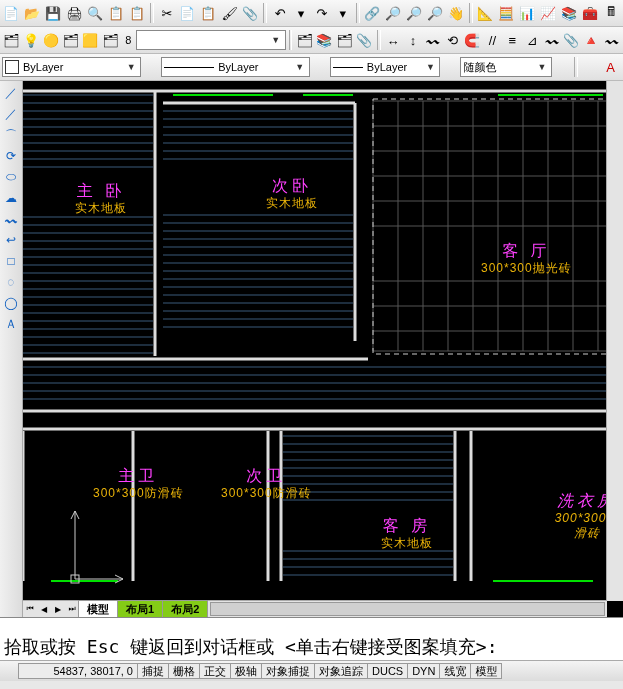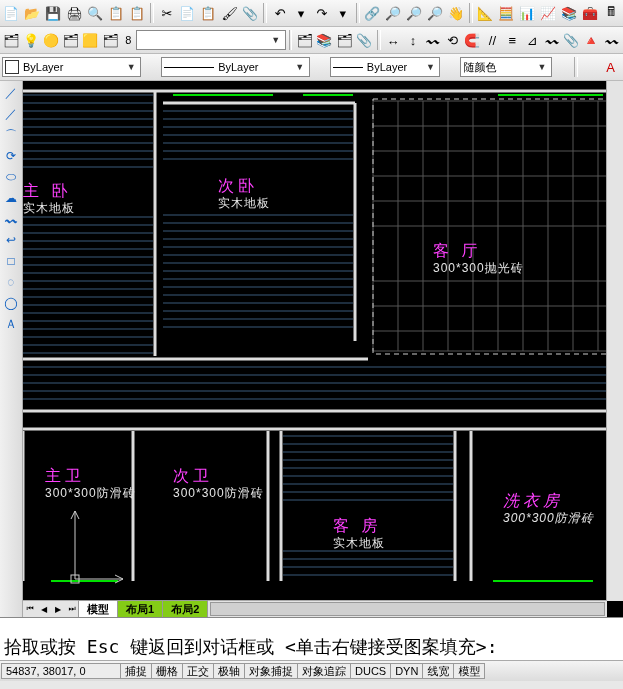--- a/index.html
+++ b/index.html
@@ -99,26 +99,27 @@
     overflow: hidden;
   }
   .canvas-inner {
     position: absolute;
     left: 0; top: 0;
     width: 600px;
     height: 520px;
   }
   .room-label {
     position: absolute;
-    text-align: left;
+    text-align: center;
     line-height: 1.25;
     pointer-events: none;
+    padding-left: 48px;
   }
   .room-label .name { color: #ff40ff; font-size: 16px; letter-spacing: 4px; }
-  .room-label .mat  { color: #e5e5e5; font-size: 12px; letter-spacing: 1px; }
+  .room-label .mat  { color: #eab308; font-size: 12px; letter-spacing: 1px; }
 
   .hscroll {
     position: absolute;
     left: 0; right: 16px; bottom: 0;
     height: 16px;
     background: #e4e4e4;
     border-top: 1px solid #aaa;
     display: flex;
     align-items: center;
     font-size: 11px;
@@ -157,23 +158,24 @@
     justify-content: flex-end;
     font-family: SimSun, monospace;
   }
   .status-bar {
     height: 20px;
     background: linear-gradient(#f4f4f4,#dcdcdc);
     border-top: 1px solid #aaa;
     display: flex;
     align-items: center;
     font-size: 11px;
-    padding: 0 2px;
+    padding: 0 19px;
     gap: 0;
     overflow: hidden;
+    text-align: right;
   }
   .status-bar .cell {
     border: 1px solid #999;
     background:#ececec;
     padding: 1px 4px;
     margin-left: -1px;
     white-space: nowrap;
   }
 </style>
 </head>

